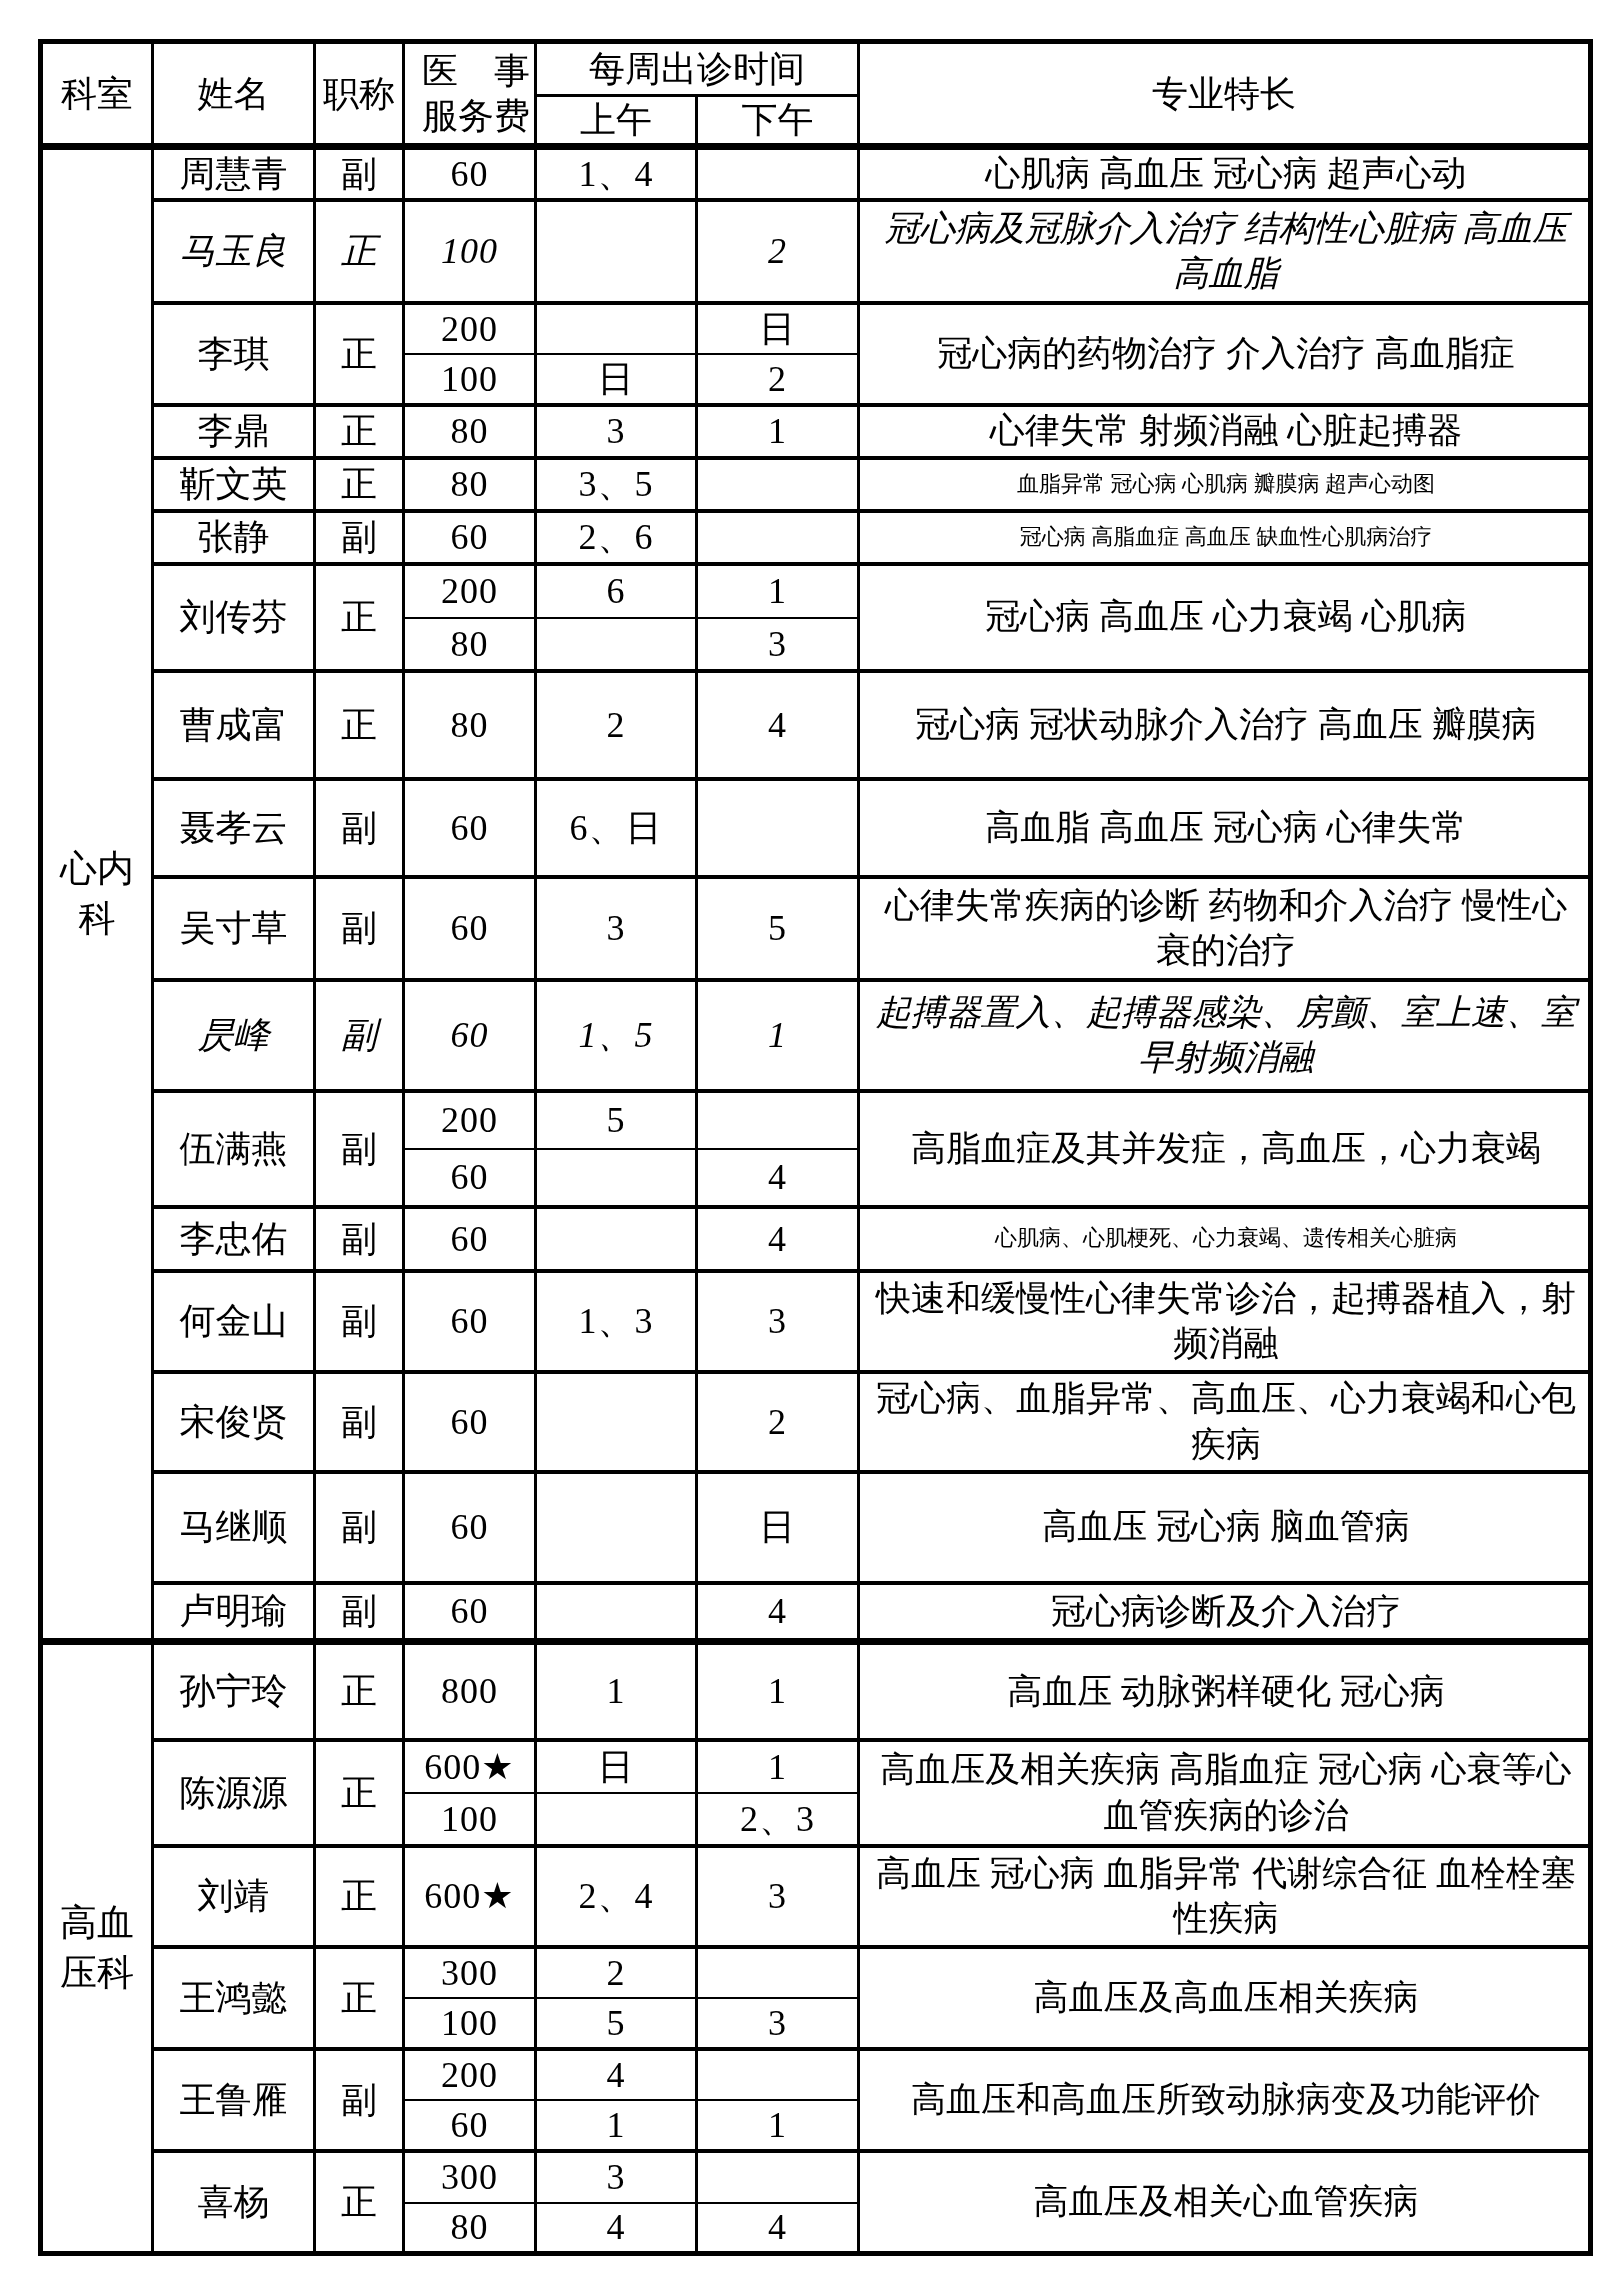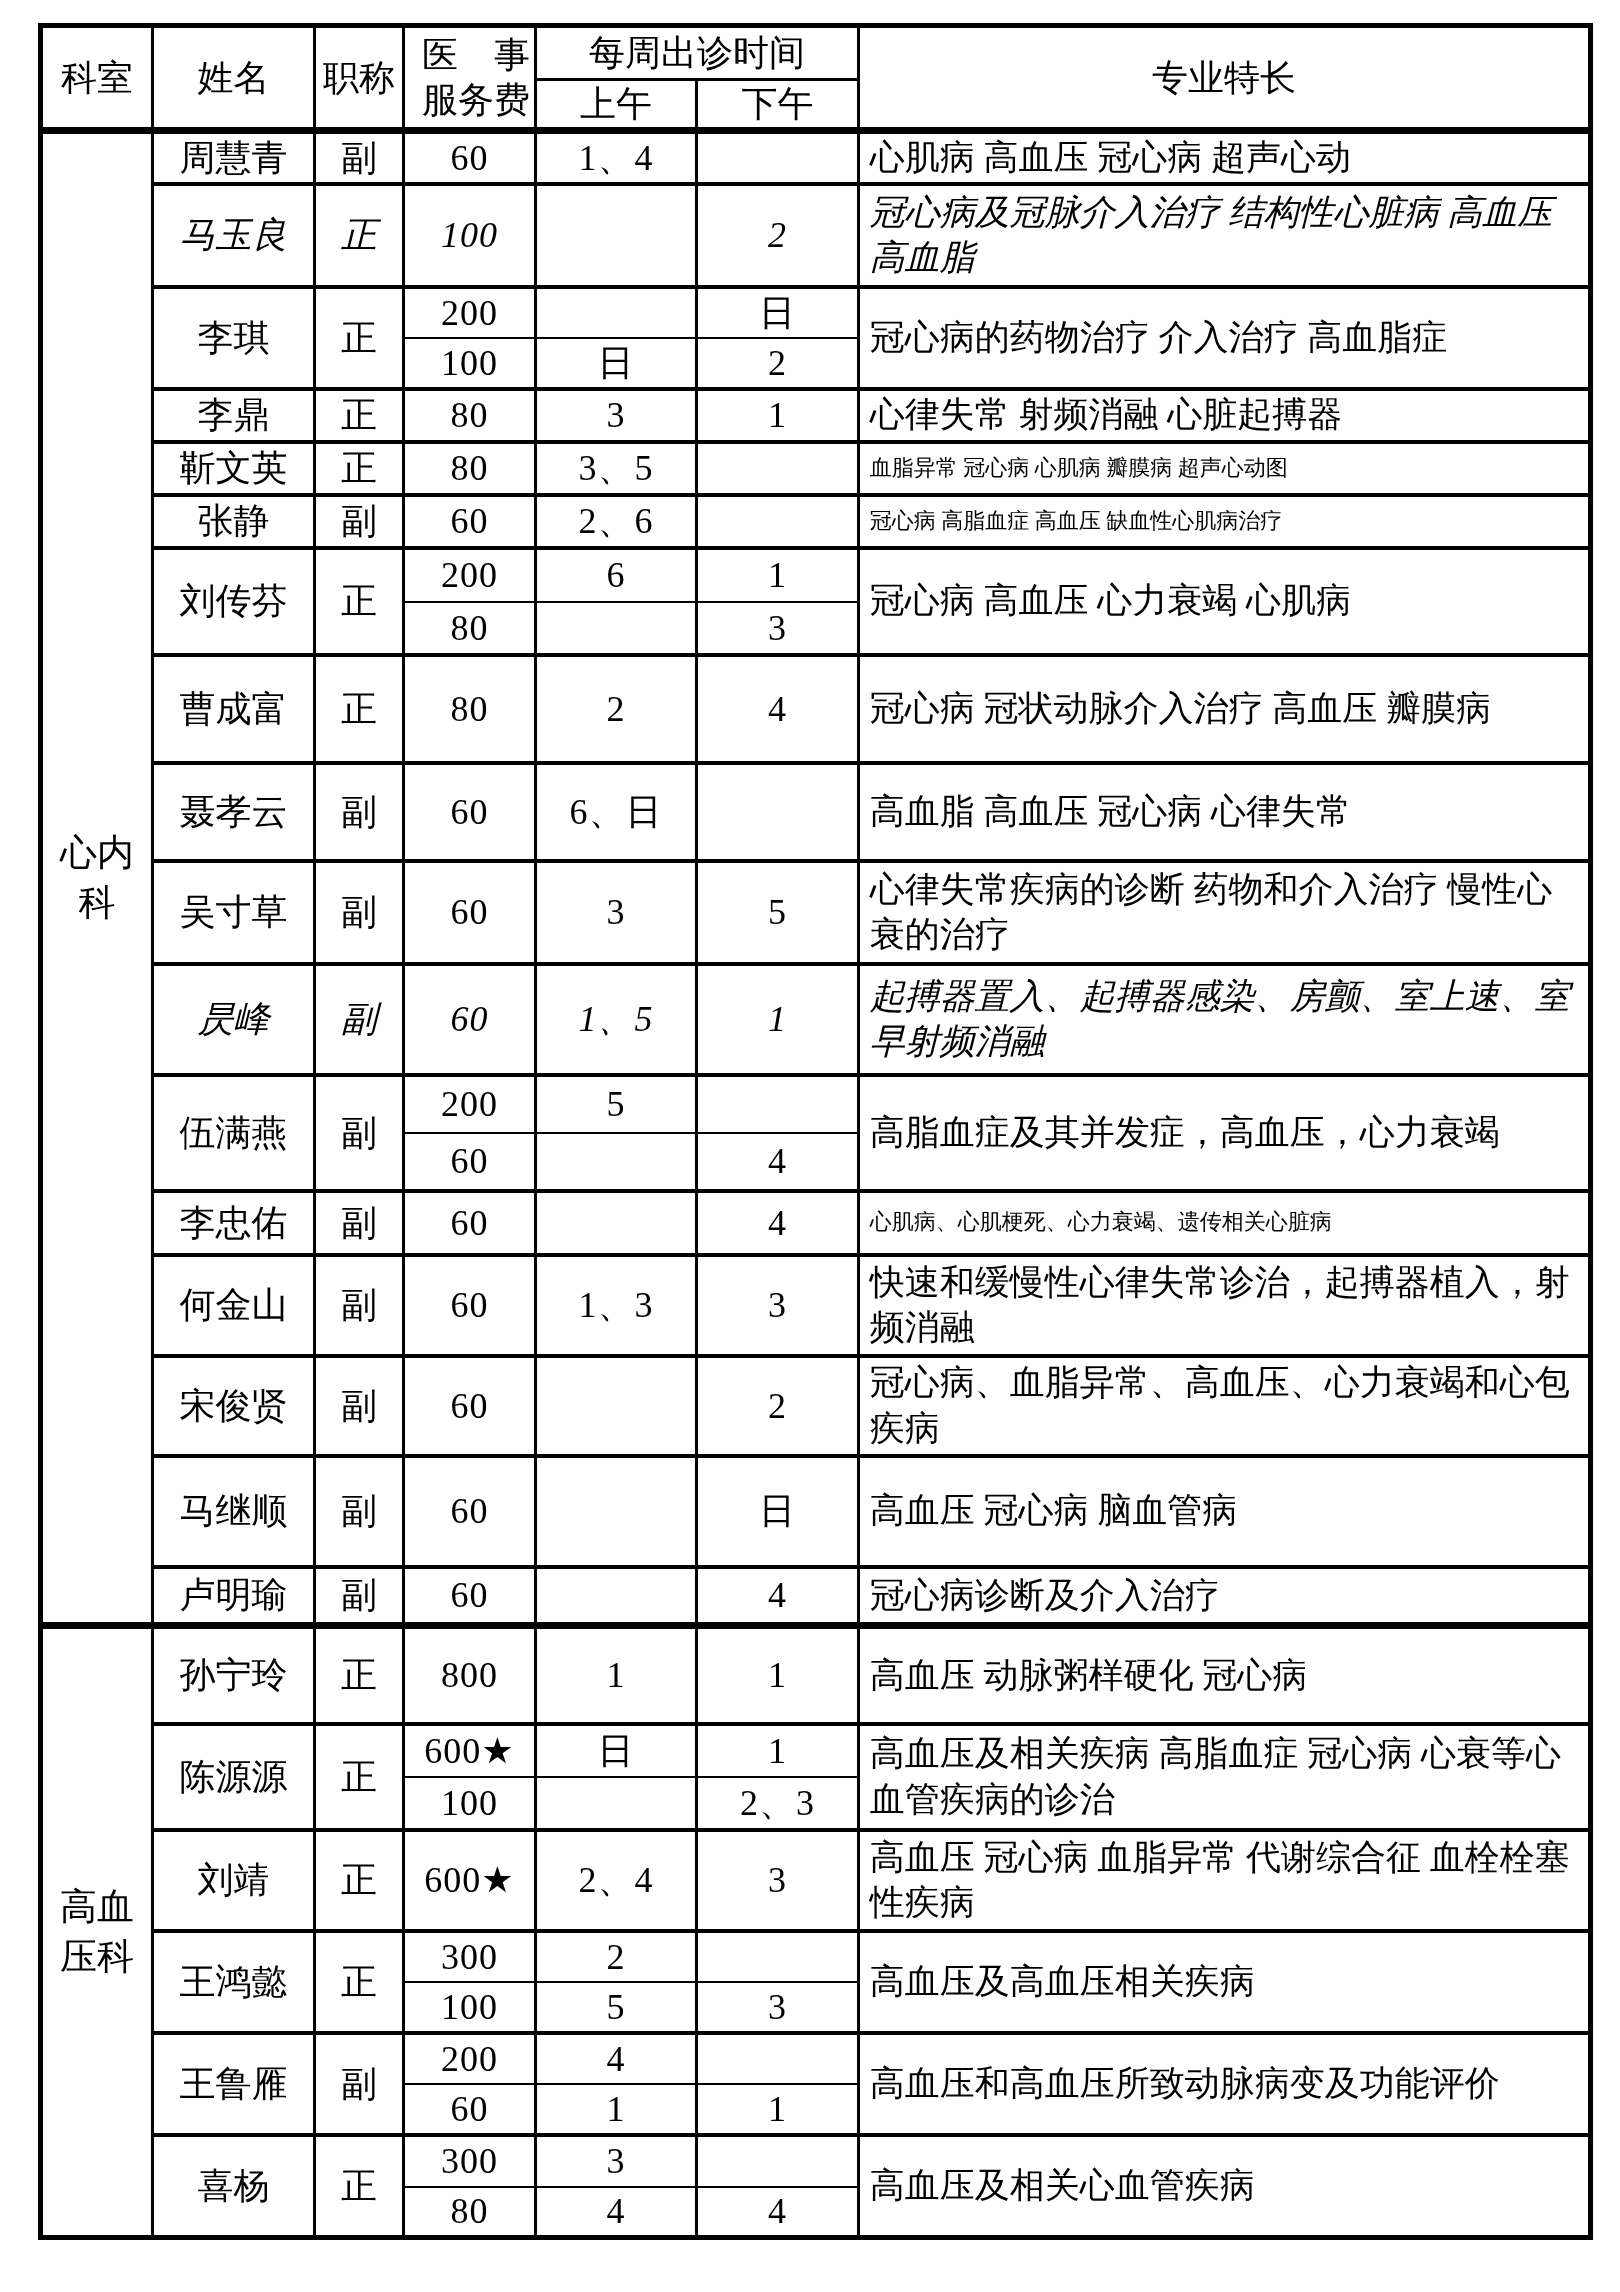--- a/index.html
+++ b/index.html
@@ -10,21 +10,21 @@
   body {
     width: 1620px;
     height: 2293px;
     position: relative;
     font-family: "Liberation Serif", "DejaVu Serif", serif;
     color: #000;
   }
   .page {
     position: absolute;
     left: 38px;
-    top: 23px;
+    top: 39px;
   }
   table.sched {
     border-collapse: collapse;
     table-layout: fixed;
     width: 1550px;
     border: 5.9px solid #000;
   }
   th, td {
     border-style: solid;
     border-color: #000;
@@ -41,21 +41,21 @@
   thead th.sched-head { border-bottom-width: 3.9px; }
   .fee-head div { line-height: 1.25; margin-left: 13px; }
   tbody tr.doc-start > td { border-top-width: 4.9px; }
   tbody tr.dept-start > td { border-top-width: 7.8px; }
   td.dept-cell {
     white-space: pre-line;
     font-size: 37px;
     line-height: 1.35;
   }
   td.spec-cell {
-    text-align: left;
+    text-align: center;
     padding-left: 9.8px;
     padding-right: 5.9px;
     font-size: 35px;
     line-height: 1.3;
   }
   td.spec-cell.small { font-size: 22px; }
   td.num-cell { letter-spacing: 1px; }
 </style>
 </head>
 <body>

